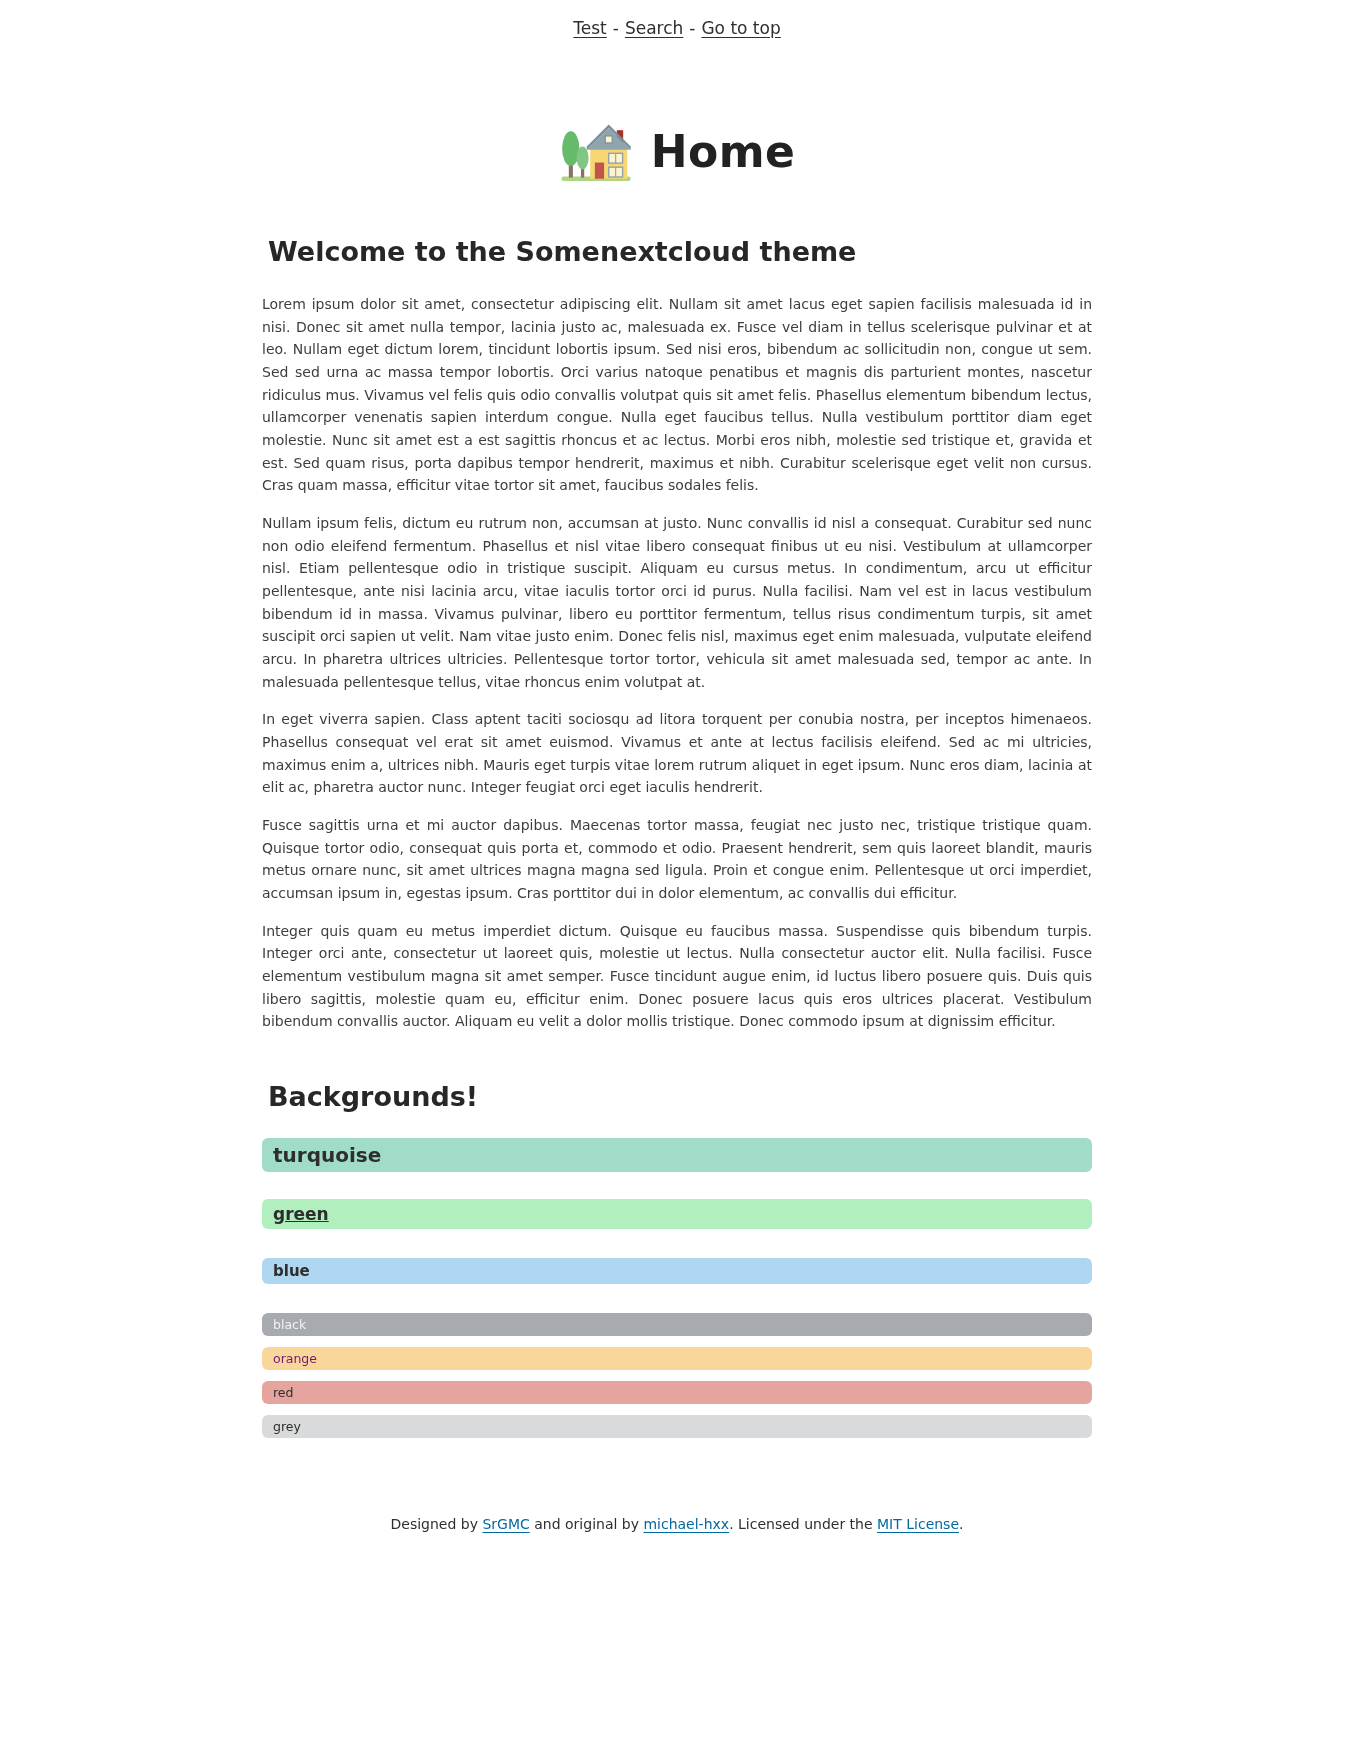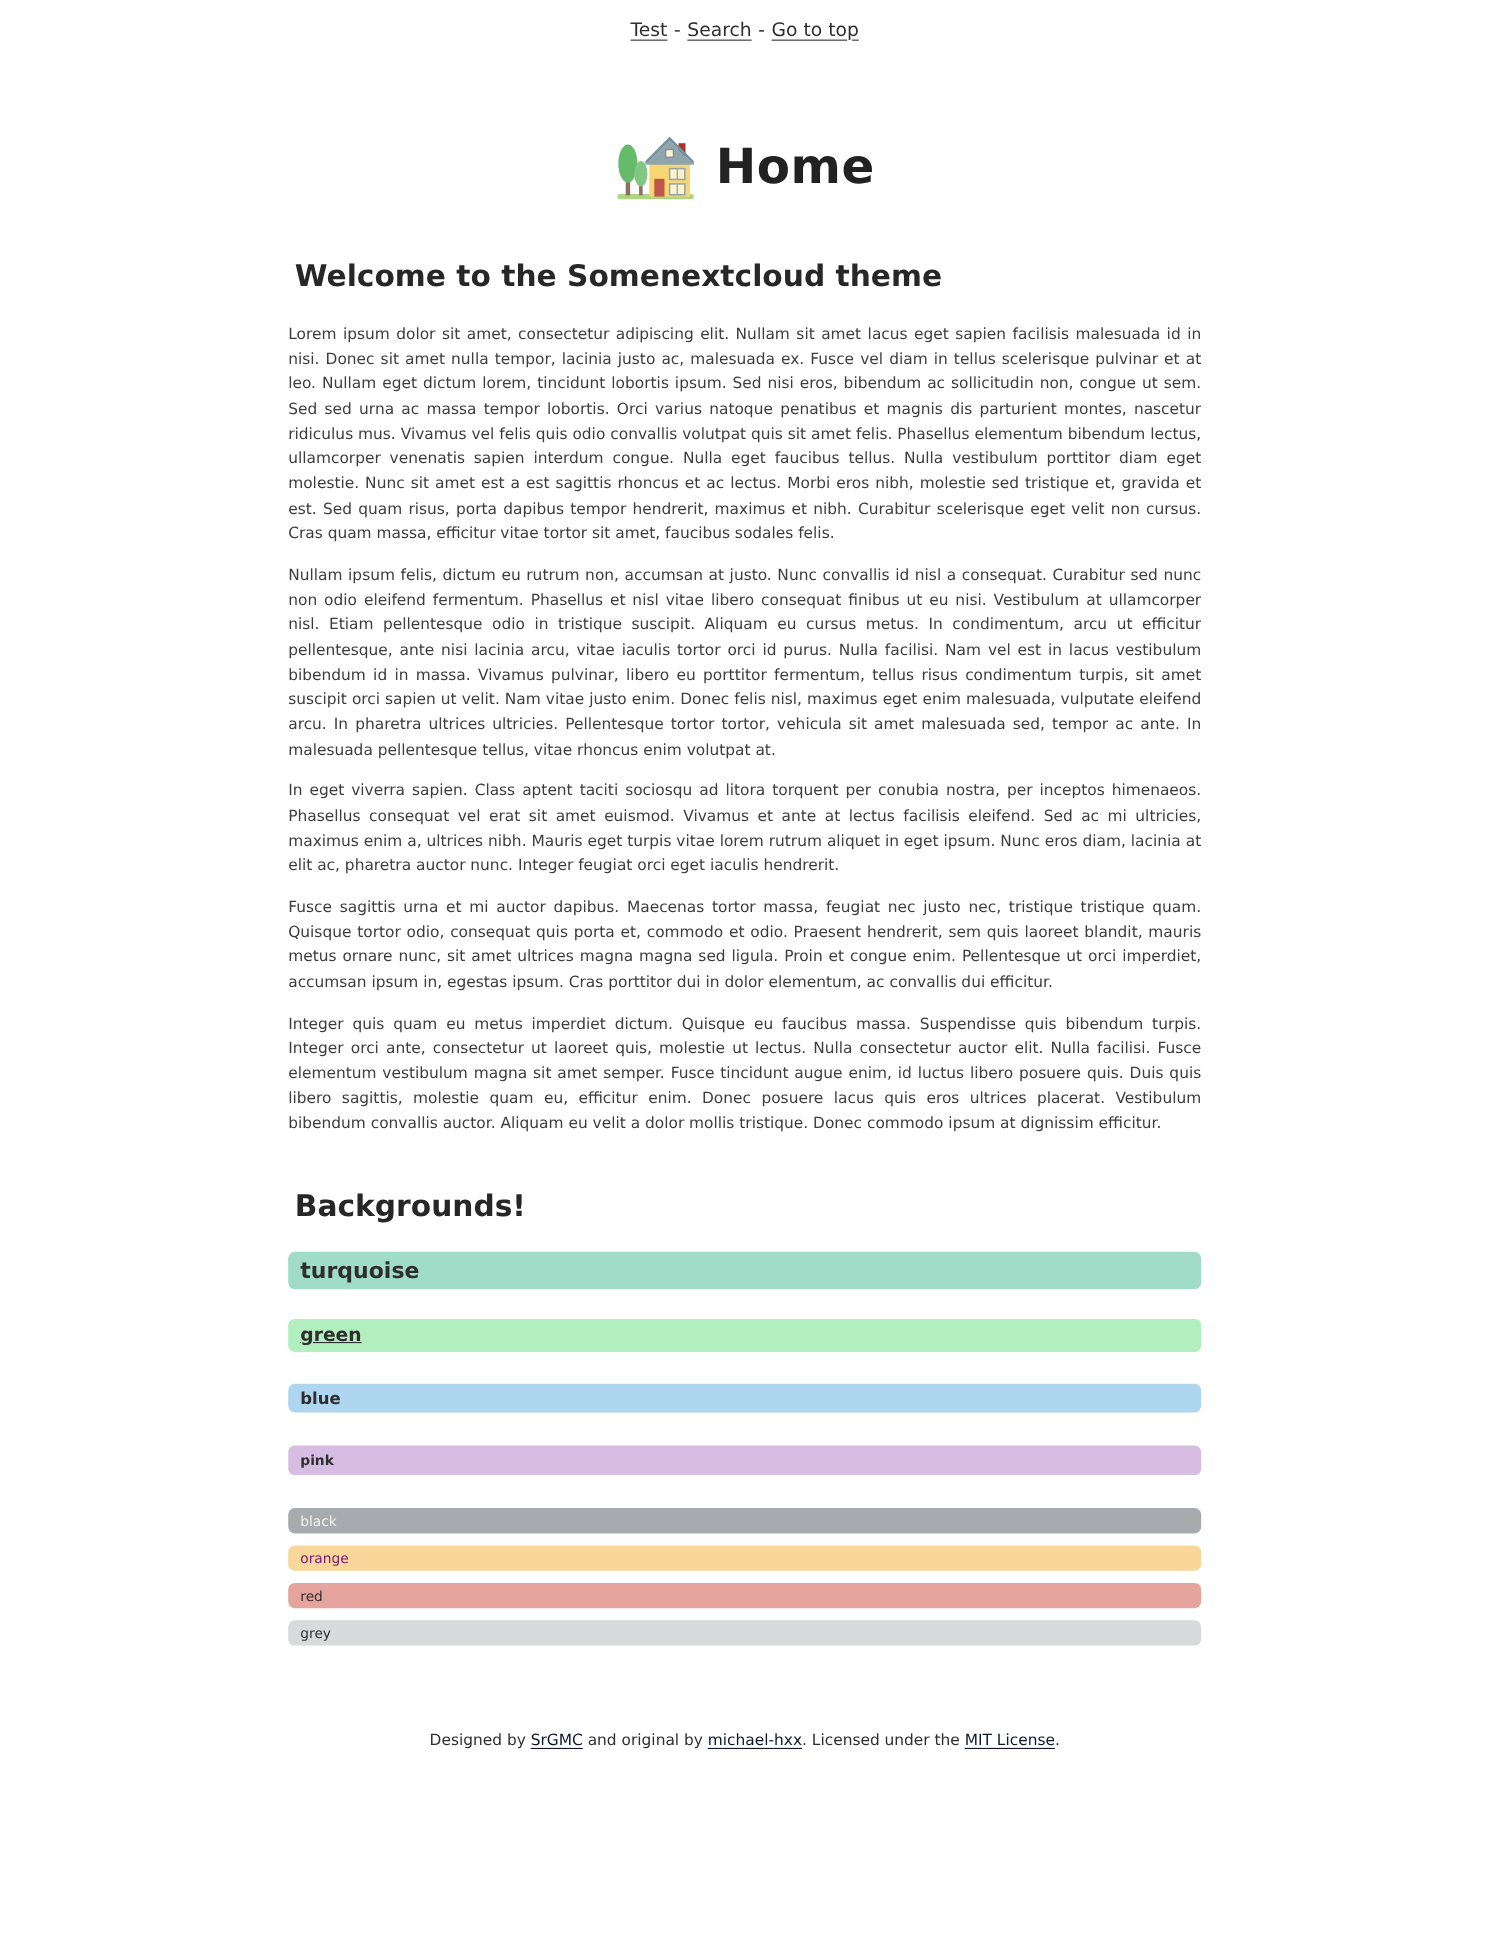--- a/index.html
+++ b/index.html
@@ -78,21 +78,21 @@
   .bg-p  { font-size: 12.5px; padding: 4px 11px; margin: 11px 0; font-weight: normal; }
 
   
   .footer {
     text-align: center;
     margin: 78px 0 48px 0;
     font-size: 14px;
     color: #2f2f2f;
   }
   .footer a {
-    color: #0f172a;
+    color: #0369a1;
     text-decoration: underline;
     text-underline-offset: 3px;
     cursor: pointer;
   }
 </style>
 </head>
 <body>
 
 <div class="page">
 
@@ -144,21 +144,20 @@
       <p>Fusce sagittis urna et mi auctor dapibus. Maecenas tortor massa, feugiat nec justo nec, tristique tristique quam. Quisque tortor odio, consequat quis porta et, commodo et odio. Praesent hendrerit, sem quis laoreet blandit, mauris metus ornare nunc, sit amet ultrices magna magna sed ligula. Proin et congue enim. Pellentesque ut orci imperdiet, accumsan ipsum in, egestas ipsum. Cras porttitor dui in dolor elementum, ac convallis dui efficitur.</p>
       <p>Integer quis quam eu metus imperdiet dictum. Quisque eu faucibus massa. Suspendisse quis bibendum turpis. Integer orci ante, consectetur ut laoreet quis, molestie ut lectus. Nulla consectetur auctor elit. Nulla facilisi. Fusce elementum vestibulum magna sit amet semper. Fusce tincidunt augue enim, id luctus libero posuere quis. Duis quis libero sagittis, molestie quam eu, efficitur enim. Donec posuere lacus quis eros ultrices placerat. Vestibulum bibendum convallis auctor. Aliquam eu velit a dolor mollis tristique. Donec commodo ipsum at dignissim efficitur.</p>
     </article>
 
     <section class="backgrounds">
       <h1 class="h1-title">Backgrounds!</h1>
 
       <h2 class="bg-bar bg-h2" style="background: rgb(160, 220, 200); color: rgb(46, 46, 46);">turquoise</h2>
       <h3 class="bg-bar bg-h3" style="background: rgb(178, 239, 190); color: rgb(46, 46, 46);">green</h3>
       <h4 class="bg-bar bg-h4" style="background: rgb(174, 214, 241); color: rgb(46, 46, 46);">blue</h4>
-      <h5 class="bg-bar bg-h5" style="background: rgb(215, 189, 226); color: rgb(46, 46, 46);">pink</h5>
       <p class="bg-bar bg-p" style="background: rgb(167, 171, 176); color: rgb(242, 242, 242);">black</p>
       <p class="bg-bar bg-p" style="background: rgb(249, 215, 155); color: #701a75;">orange</p>
       <p class="bg-bar bg-p" style="background: rgb(229, 164, 158); color: rgb(46, 46, 46);">red</p>
       <p class="bg-bar bg-p" style="background: rgb(217, 218, 219); color: rgb(46, 46, 46);">grey</p>
     </section>
 
   </div>
 
   <footer class="footer">
     <span>Designed by </span><a>SrGMC</a><span> and original by </span><a>michael-hxx</a><span>. Licensed under the </span><a>MIT License</a><span>.</span>

